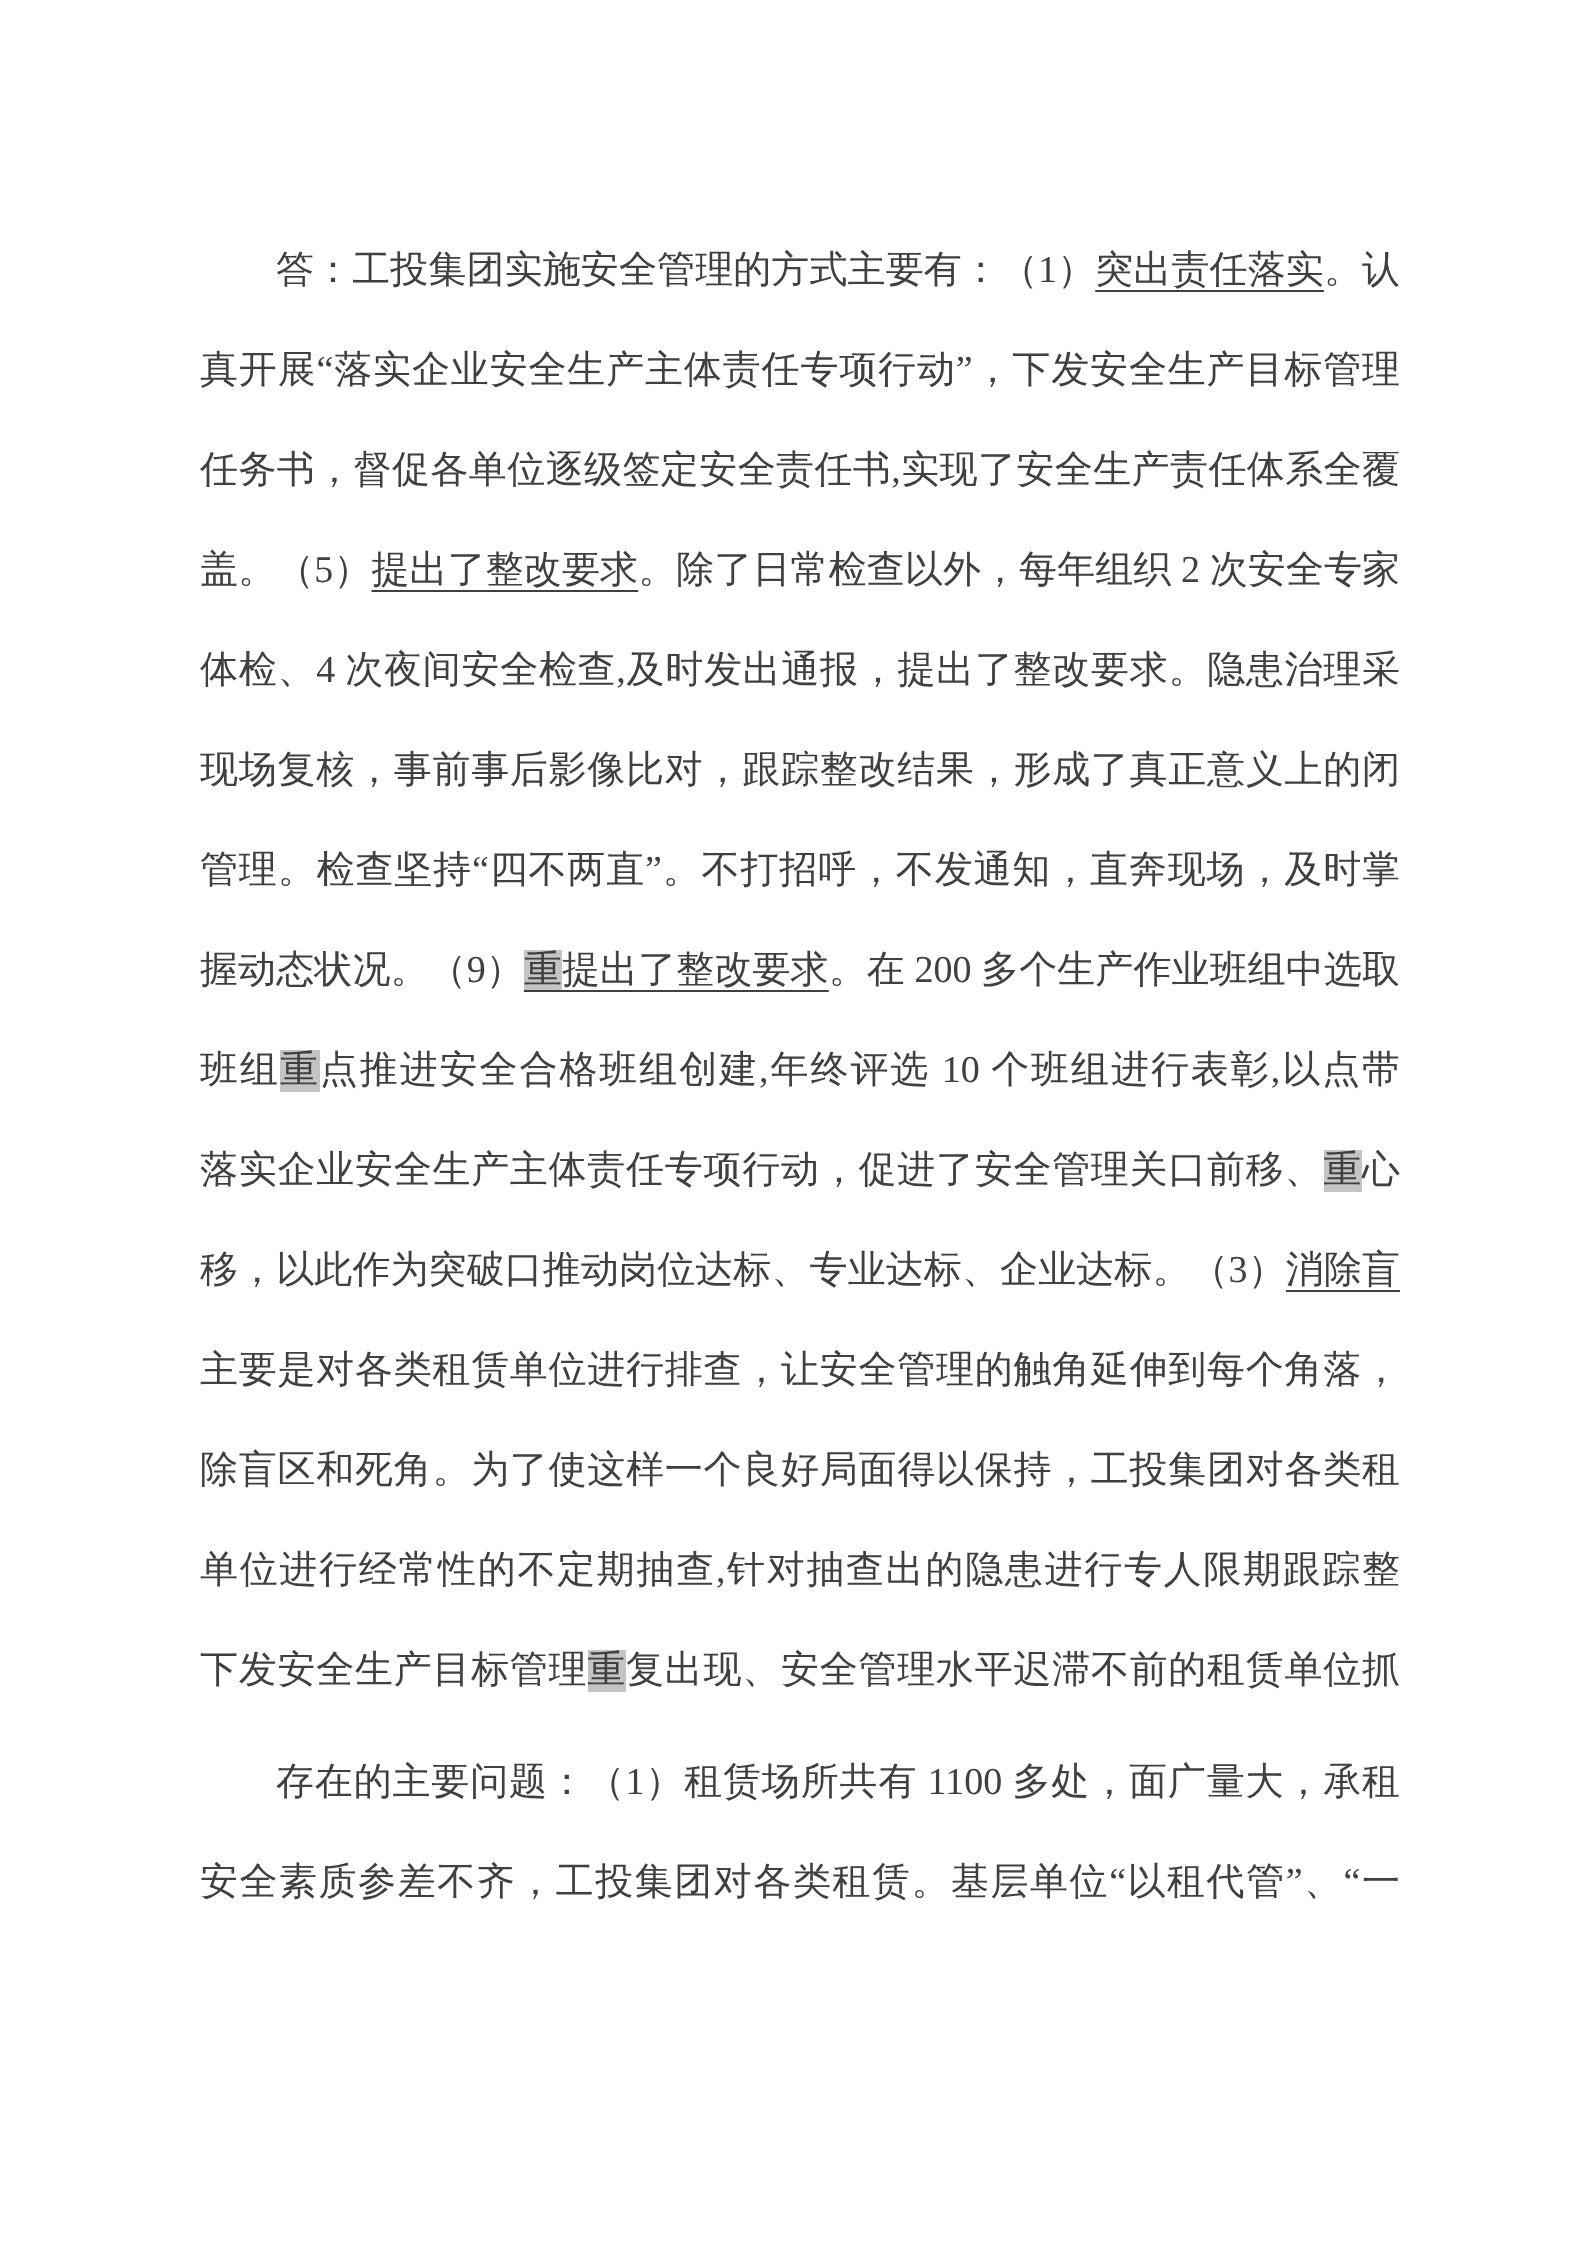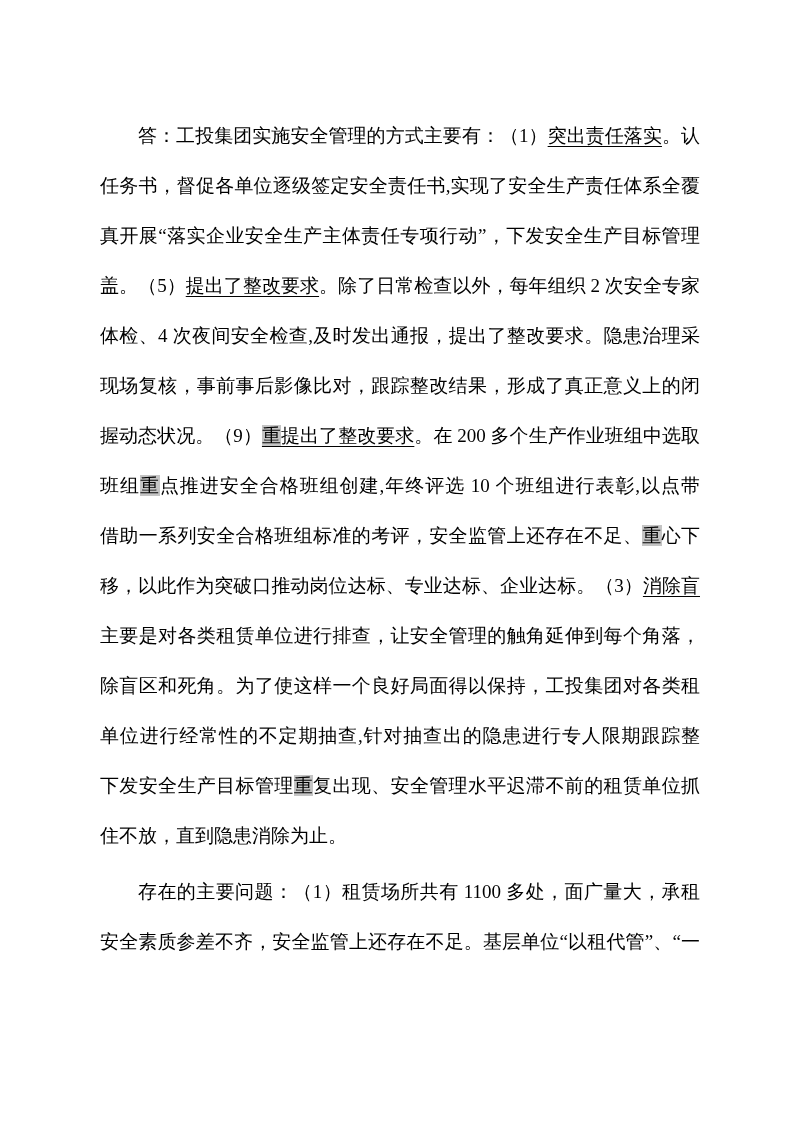--- a/index.html
+++ b/index.html
@@ -10,21 +10,21 @@
   .page {
     position: relative;
     width: 793px;
     height: 1122px;
     background: #ffffff;
     box-sizing: border-box;
     padding: 111px 93px 0 100px;
     overflow: hidden;
     font-family: "Liberation Serif", "DejaVu Serif", serif;
     font-size: 19px;
-    color: #000000;
+    color: #404040;
   }
   .paragraph { margin: 0; }
   .paragraph + .paragraph { margin-top: 6px; }
   .line {
     height: 50px;
     line-height: 50px;
     text-align: justify;
     text-align-last: justify;
     overflow: hidden;
   }
@@ -40,33 +40,33 @@
   }
   .h { background-color: #c4c4c4; }
 </style>
 </head>
 <body>
 
 <div class="page">
   <div>
       <div class="paragraph">
         <div class="line indent"><span>答：工投集团实施安全管理的方式主要有：（1）</span><span class="u">突出责任落实</span><span>。认</span></div>
+        <div class="line"><span>真开展“落实企业安全生产主体责任专项行动”，下发安全生产目标管理</span></div>
         <div class="line"><span>任务书，督促各单位逐级签定安全责任书,实现了安全生产责任体系全覆</span></div>
-        <div class="line"><span>真开展“落实企业安全生产主体责任专项行动”，下发安全生产目标管理</span></div>
         <div class="line"><span>盖。（5）</span><span class="u">提出了整改要求</span><span>。除了日常检查以外，每年组织 2 次安全专家</span></div>
         <div class="line"><span>体检、4 次夜间安全检查,及时发出通报，提出了整改要求。隐患治理采取</span></div>
         <div class="line"><span>现场复核，事前事后影像比对，跟踪整改结果，形成了真正意义上的闭环</span></div>
+        <div class="line"><span>管理。检查坚持“四不两直”。不打招呼，不发通知，直奔现场，及时掌</span></div>
         <div class="line"><span>握动态状况。（9）</span><span class="u h">重</span><span class="u">提出了整改要求</span><span>。在 200 多个生产作业班组中选取部分</span></div>
         <div class="line"><span>班组</span><span class="h">重</span><span>点推进安全合格班组创建,年终评选 10 个班组进行表彰,以点带面，</span></div>
-        <div class="line"><span>借助一系列安全合格班组标准的考评，安全监管上还存在不足、</span><span class="h">重</span><span>心下</span></div>
+        <div class="line"><span>落实企业安全生产主体责任专项行动，促进了安全管理关口前移、</span><span class="h">重</span><span>心下</span></div>
         <div class="line"><span>移，以此作为突破口推动岗位达标、专业达标、企业达标。（3）</span><span class="u">消除盲区</span></div>
         <div class="line"><span>主要是对各类租赁单位进行排查，让安全管理的触角延伸到每个角落，消</span></div>
         <div class="line"><span>除盲区和死角。为了使这样一个良好局面得以保持，工投集团对各类租赁</span></div>
         <div class="line"><span>单位进行经常性的不定期抽查,针对抽查出的隐患进行专人限期跟踪整改，</span></div>
         <div class="line"><span>下发安全生产目标管理</span><span class="h">重</span><span>复出现、安全管理水平迟滞不前的租赁单位抓</span></div>
-        <div class="line no-fill"><span>住不放，直到隐患消除为止。</span></div>
       </div>
       <div class="paragraph">
         <div class="line indent"><span>存在的主要问题：（1）租赁场所共有 1100 多处，面广量大，承租人</span></div>
-        <div class="line"><span>安全素质参差不齐，安全监管上还存在不足。基层单位“以租代管”、“一</span></div>
+        <div class="line"><span>安全素质参差不齐，工投集团对各类租赁。基层单位“以租代管”、“一</span></div>
       </div>
     </div>
 </div>
 
 </body></html>

